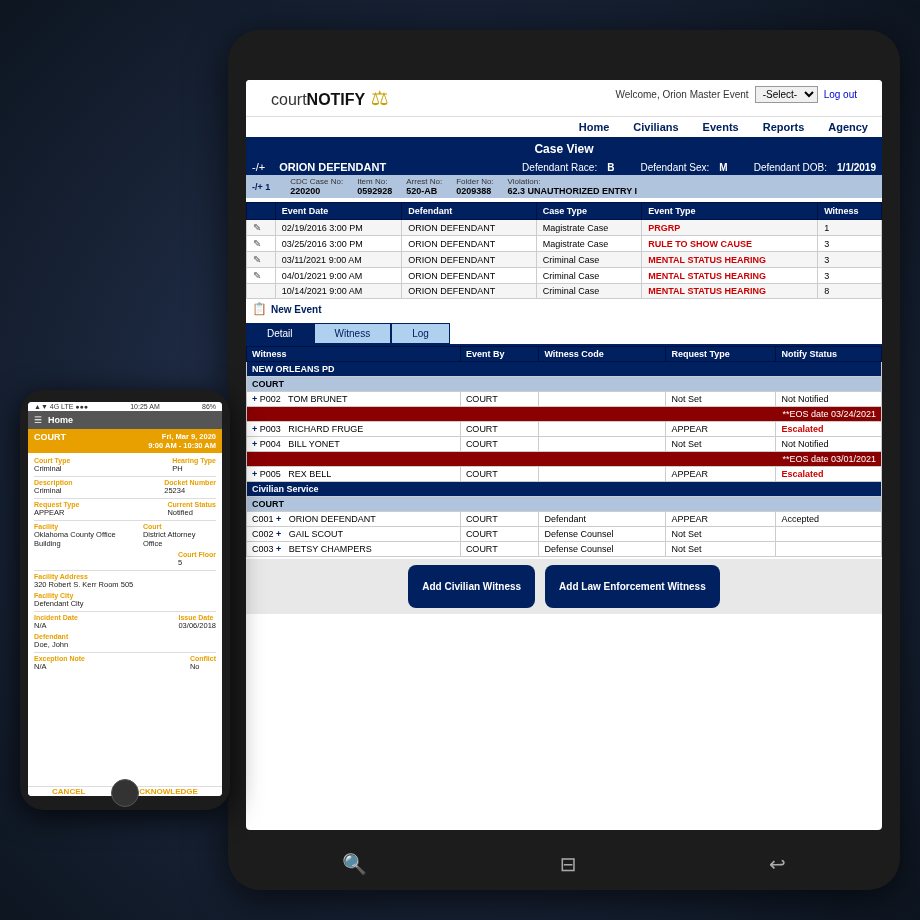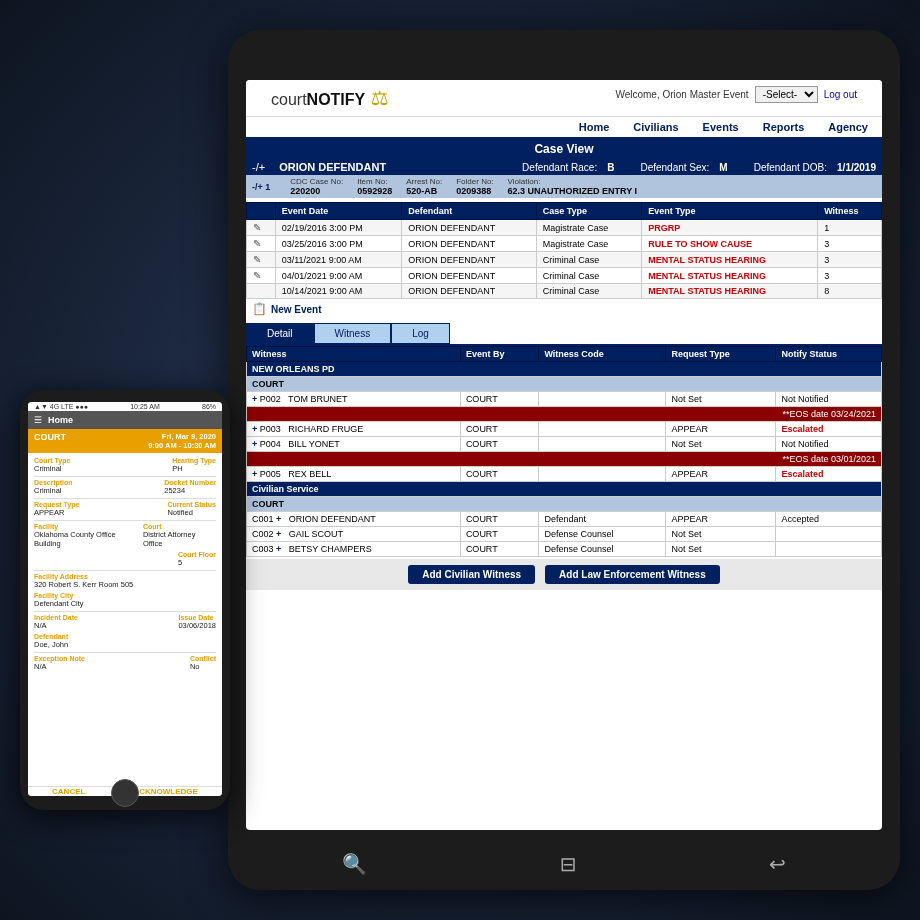--- a/index.html
+++ b/index.html
@@ -230,25 +230,25 @@
       justify-content: center;
       gap: 10px;
       padding: 6px;
       background: #e8e8e8;
       margin-top: 2px;
     }
     .add-btn {
       background: #002060;
       color: #fff;
       border: none;
-      padding: 4px 14px;
+      padding: 16px 14px;
       font-size: 10px;
       font-weight: bold;
       cursor: pointer;
-      border-radius: 3px;
+      border-radius: 8px;
     }
 
     
     .phone-frame {
       position: absolute;
       left: 20px;
       top: 390px;
       width: 210px;
       height: 420px;
       background: #1c1c1c;

